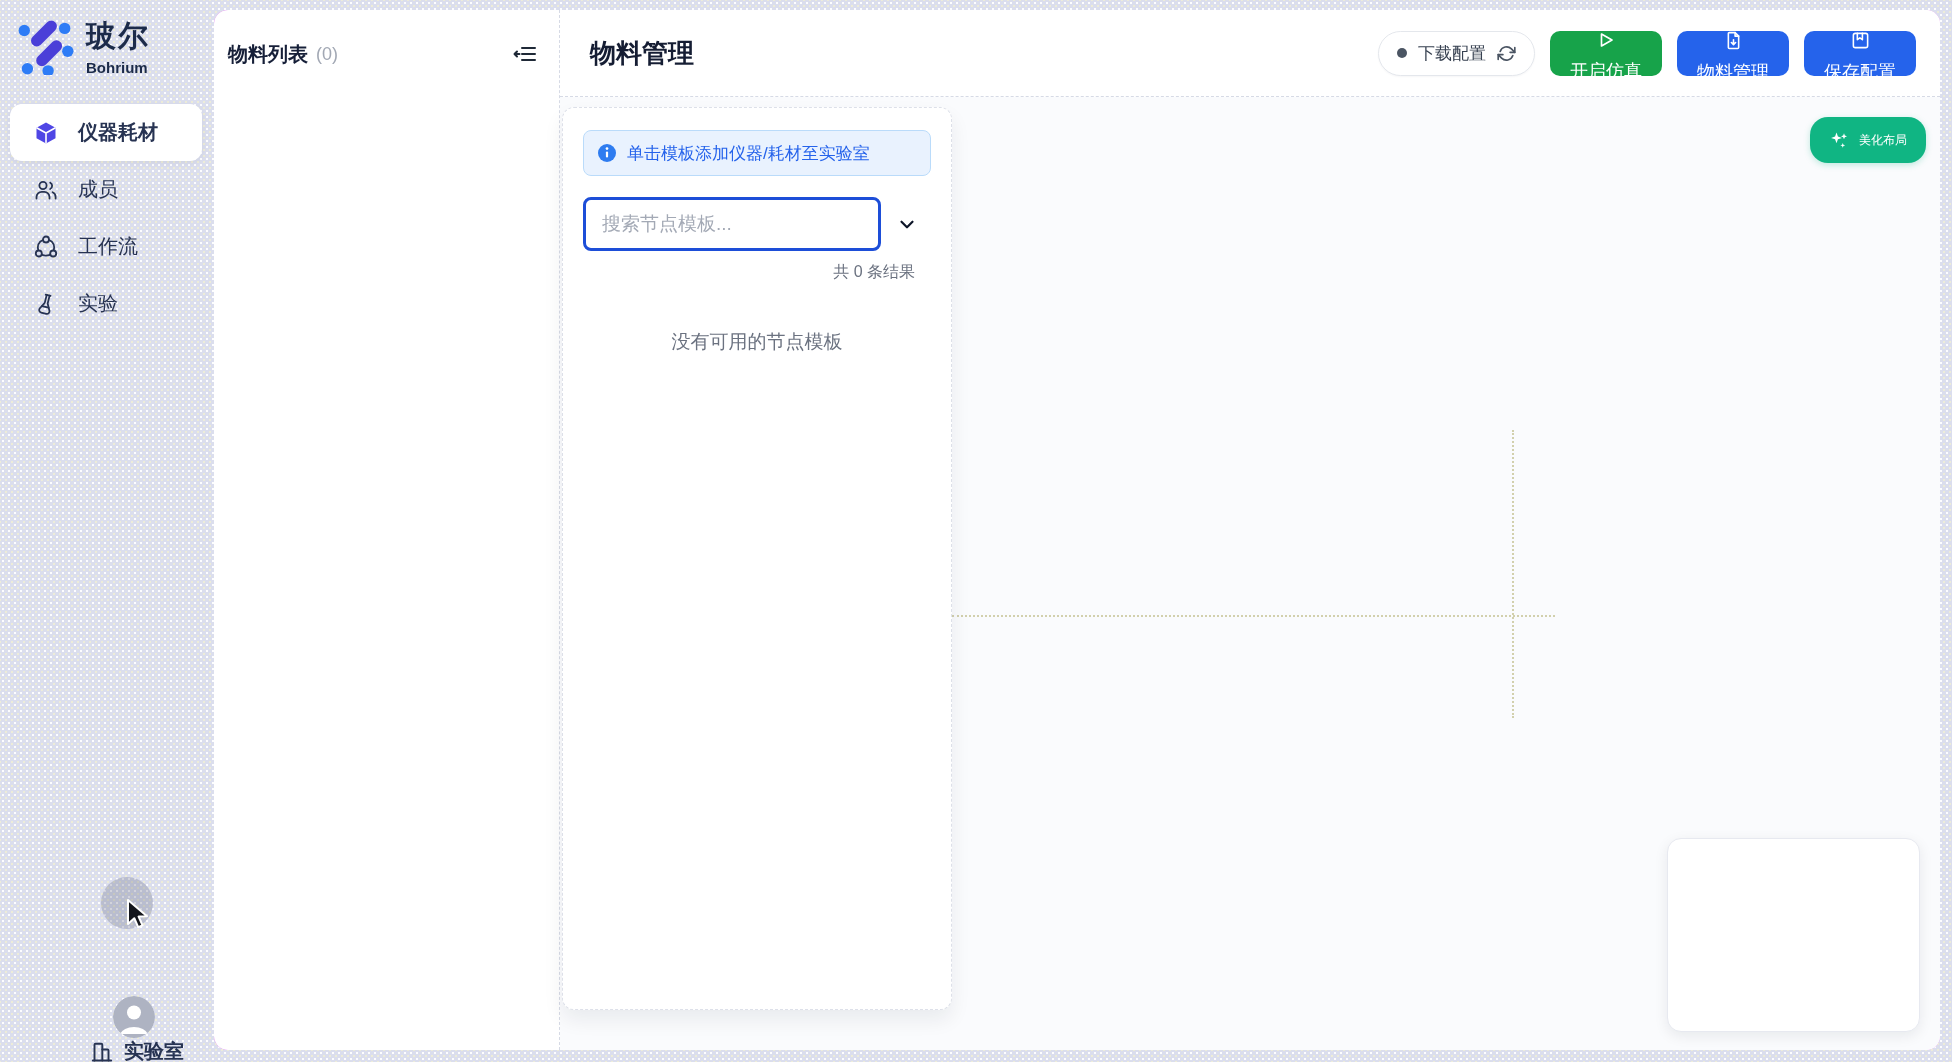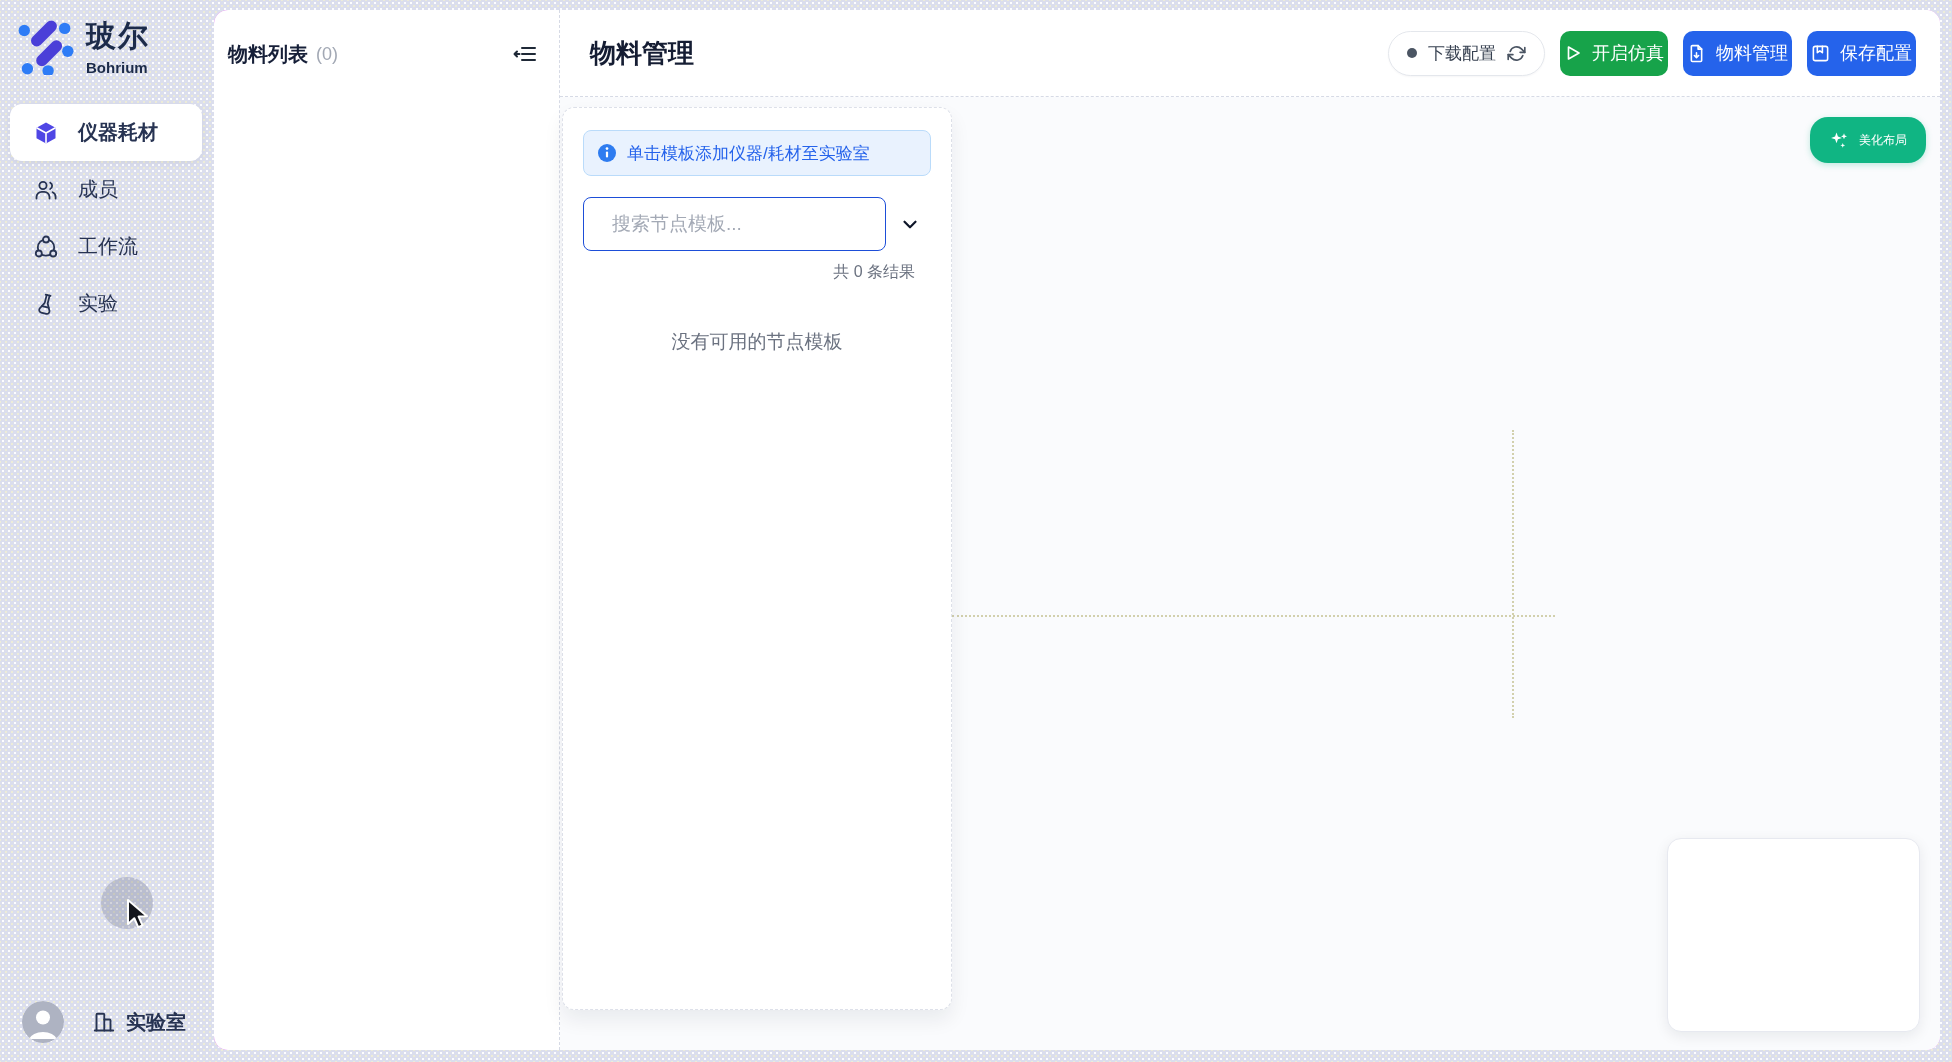--- a/index.html
+++ b/index.html
@@ -20,21 +20,21 @@
   
   .sidebar { position:absolute; left:0; top:0; width:214px; height:100%; }
   .logo { position:absolute; left:16px; top:16px; display:flex; align-items:center; gap:12px; }
   .logo-text .cn { font-size:30px; font-weight:700; color:#1c2b4a; letter-spacing:2px; }
   .logo-text .en { font-size:15px; font-weight:700; color:#1c2b4a; margin-top:2px; }
   .nav { position:absolute; left:10px; right:12px; top:104px; }
   .nav-item { height:57px; display:flex; align-items:center; gap:20px; padding-left:24px;
               border-radius:12px; font-size:20px; font-weight:500; color:#273352; cursor:pointer;text-align:center; }
   .nav-item.active { background:#fff; font-weight:700; box-shadow:0 2px 6px rgba(30,40,90,.07); }
   .nav-icon { width:24px; height:24px; flex:0 0 24px; display:flex; }
-  .side-footer { position:absolute; left:0; bottom:14px; width:214px; height:52px; display:flex; align-items:center; }
+  .side-footer { position:absolute; left:16px; bottom:14px; width:214px; height:52px; display:flex; align-items:center;flex-direction:column; }
   .avatar { width:42px; height:42px; border-radius:50%; margin-left:22px; overflow:hidden; flex:0 0 42px; }
   .lab-row { display:flex; align-items:center; gap:10px; margin-left:28px; font-size:20px; font-weight:600; color:#273352; cursor:pointer; }
 
   
   .ripple { position:absolute; left:101px; top:877px; width:52px; height:52px; border-radius:50%;
             background:rgba(95,100,125,.27); }
   .cursor { position:absolute; left:125px; top:899px; }
 
   
   .content { position:absolute; left:214px; top:10px; width:1726px; height:1040px;
@@ -51,43 +51,43 @@
   
   .main { flex:1; display:flex; flex-direction:column; background:#fff; min-width:0; }
   .main-header { height:87px; flex:0 0 87px; display:flex; align-items:center;
                  padding:0 24px 0 30px; border-bottom:1px dashed #d6dae5; background:#fff; }
   .page-title { font-size:26px; font-weight:700; color:#151d33; }
   .header-actions { margin-left:auto; display:flex; align-items:center; gap:15px; }
   .chip { height:45px; display:flex; align-items:center; gap:11px; padding:0 18px;
           background:#fff; border:1px solid #e4e7ec; border-radius:23px; font-size:17px;
           color:#374151; box-shadow:0 1px 2px rgba(16,24,40,.04); cursor:pointer; }
   .chip .dot { width:10px; height:10px; border-radius:50%; background:#4b5563; }
-  .btn { height:45px; display:flex; align-items:center; gap:10px; padding:0 4px;
+  .btn { height:45px; display:flex; align-items:center; gap:10px; padding:0 20px;
          border:none; border-radius:10px; font-size:18px; font-weight:500; color:#fff;
-         font-family:inherit; cursor:pointer; }
+         font-family:inherit; cursor:pointer;flex-direction:column; }
   .btn-green { background:#17a34a; }
   .btn-blue  { background:#2563eb; }
 
   
   .canvas { flex:1; position:relative; background:#fafbfd; }
   .guide-h { position:absolute; left:392px; top:518px; width:603px; height:0;
              border-top:2px dotted rgba(200,198,152,.8); }
   .guide-v { position:absolute; left:952px; top:333px; width:0; height:288px;
              border-left:2px dotted rgba(200,198,152,.8); }
 
   
   .tpl-card { position:absolute; left:2px; top:10px; width:390px; bottom:40px;
               background:#fff; border:1px dashed #dde0e9; border-radius:12px;
               box-shadow:0 10px 20px rgba(15,23,42,.07); padding:22px 20px; }
   .banner { height:46px; display:flex; align-items:center; gap:10px; padding:0 13px;
             background:#e9f2fe; border:1px solid #badbfa; border-radius:8px;
             color:#2563eb; font-size:17px; }
   .search-row { margin-top:21px; display:flex; align-items:center; gap:12px; padding-right:10px; }
-  .search-input { flex:1; height:54px; border:1px solid #1d4ed8; border-radius:8px;
-                  padding:0 28px; font-size:19px; color:#111827; font-family:inherit; outline:none; background:#fff; }
+  .search-input { flex:1; height:54px; border:3px solid #1d4ed8; border-radius:8px;
+                  padding:0 16px; font-size:19px; color:#111827; font-family:inherit; outline:none; background:#fff; }
   .search-input::placeholder { color:#a3a9b5; }
   .expand-btn { width:28px; height:28px; display:flex; align-items:center; justify-content:center; cursor:pointer; }
   .results { margin-top:11px; text-align:right; padding-right:16px; font-size:16px; color:#6b7280; }
   .empty { margin-top:46px; text-align:center; font-size:19px; color:#6b7280; }
 
   .beautify { position:absolute; top:20px; right:14px; height:46px; display:flex; align-items:center;
               gap:10px; padding:0 19px; background:#10b583; color:#fff; border:none; border-radius:18px;
               font-size:12px; font-weight:500; font-family:inherit; cursor:pointer;
               box-shadow:0 2px 6px rgba(16,181,131,.25); }
 

